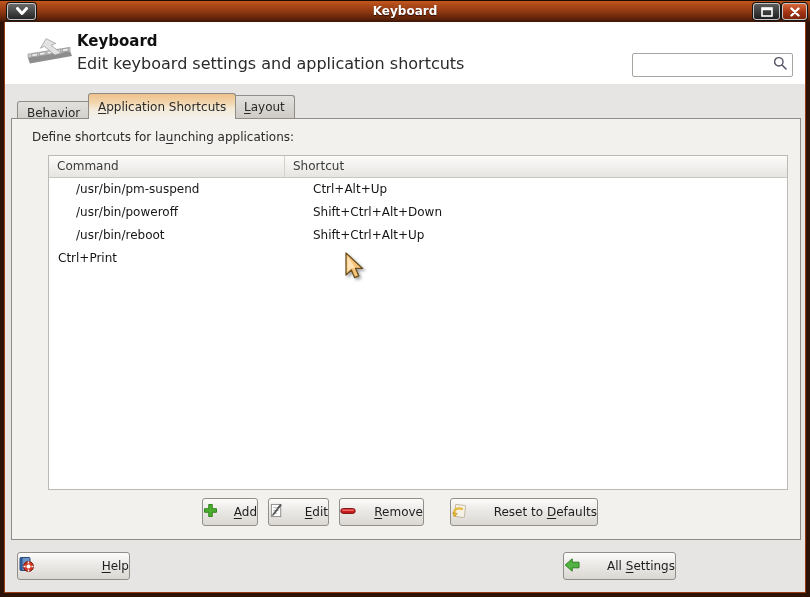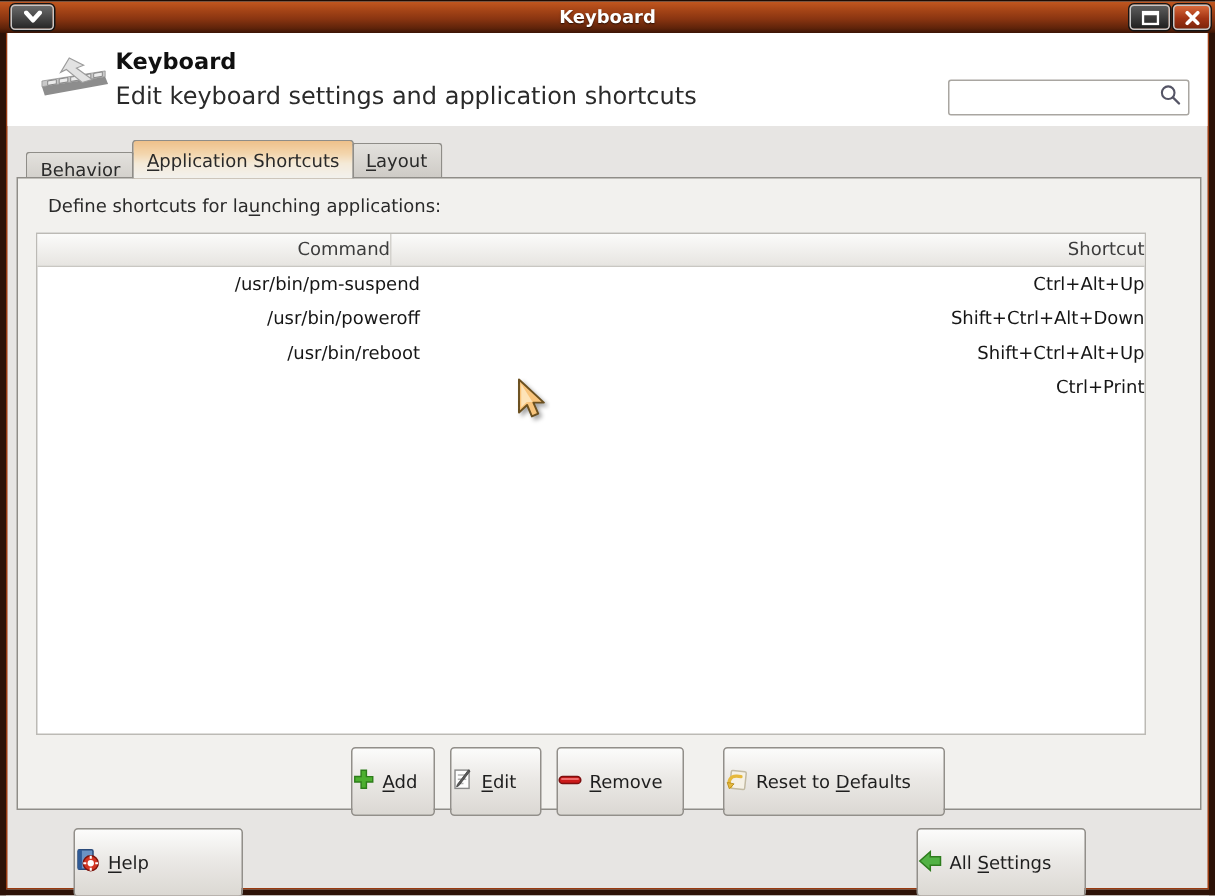--- a/index.html
+++ b/index.html
@@ -61,43 +61,43 @@
   .tab-layout   { left:229px; top:73px; height:23px; }
   .u { text-decoration:underline; text-underline-offset:2px; }
   
   .panel {
     position:absolute; left:6px; top:96px; width:790px; height:422px;
     background:#f2f1ee; border:1px solid #8f8d88; z-index:3;
   }
   .define-label { position:absolute; left:20px; top:11px; font-size:12px; color:#2a2a2a; }
   
   .table {
-    position:absolute; left:12px; top:36px; width:740px; height:335px;
-    background:#fff; border:1px solid #bcbab5;text-align:right;
+    position:absolute; left:36px; top:36px; width:740px; height:335px;
+    background:#fff; border:1px solid #bcbab5;
   }
   .thead { display:flex; height:22px; background:linear-gradient(#fbfbfa,#e7e5e1); border-bottom:1px solid #c9c7c2; color:#3c3c3c; }
   .th { line-height:21px; padding-left:8px; }
   .th-command { width:236px; border-right:1px solid #d4d2cd; }
   .th-shortcut{ flex:1; }
   .trow { display:flex; height:23px; line-height:23px; color:#161616; cursor:default; }
   .td-command { width:236px; padding-left:8px; white-space:nowrap;margin-left:19px; }
   .td-shortcut{ flex:1; padding-left:9px; white-space:nowrap; }
   
   .btn {
-    position:absolute; height:46px; display:flex; align-items:center; justify-content:flex-start; gap:5px;
+    position:absolute; height:28px; display:flex; align-items:center; justify-content:space-between; gap:5px;
     background:linear-gradient(#fcfcfb,#ebe9e6 45%,#dbd8d3); border:1px solid #928f8a; border-radius:3px;
-    font-size:12px; color:#1e1e1e; cursor:default;margin-left:32px;
+    font-size:12px; color:#1e1e1e; cursor:default;
   }
   .btn svg { flex:0 0 auto; }
   .btn-add    { left:190px; top:379px; width:56px; }
   .btn-edit   { left:256px; top:379px; width:61px; }
   .btn-remove { left:327px; top:379px; width:85px; }
   .btn-reset  { left:438px; top:379px; width:148px; }
   .btn-help   { left:12px;  top:530px; width:113px; }
-  .btn-allset { left:574px; top:530px; width:113px; }
+  .btn-allset { left:558px; top:530px; width:113px; }
   .btn-close  { left:678px; top:530px; width:111px; }
   
   .cursor { position:absolute; left:343px; top:252px; z-index:20; pointer-events:none; }
 </style>
 </head>
 <body>
 
 <div class="titlebar">
   <div class="titlebar-title">Keyboard</div>
   <div class="tb-btn tb-menu">

